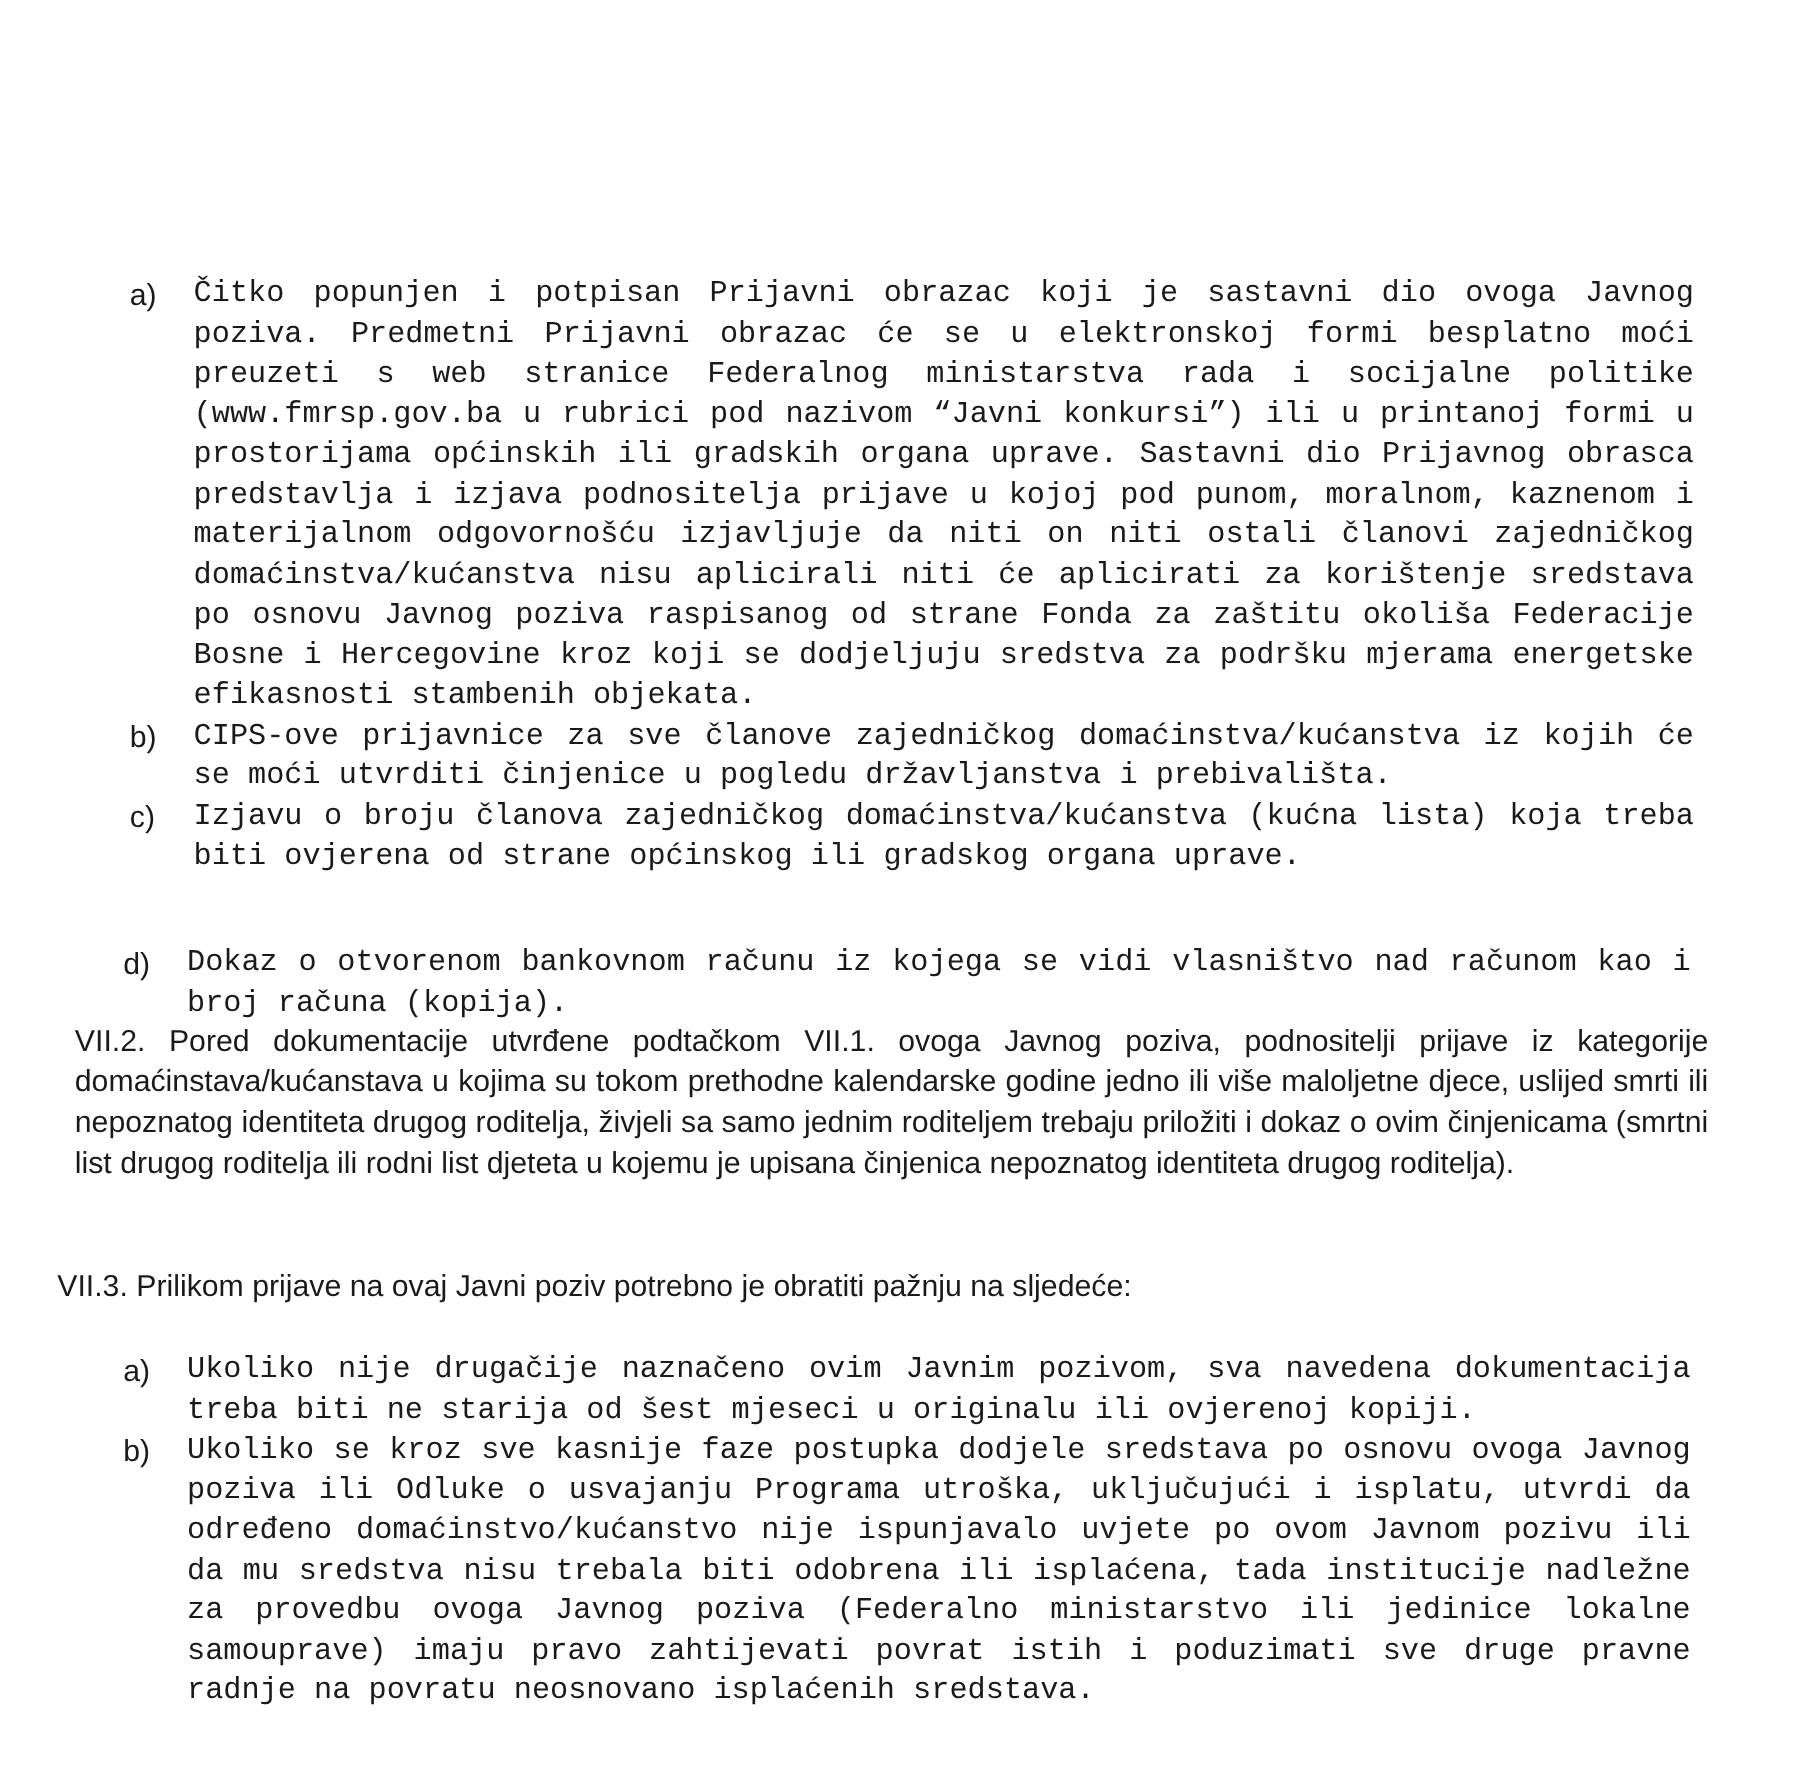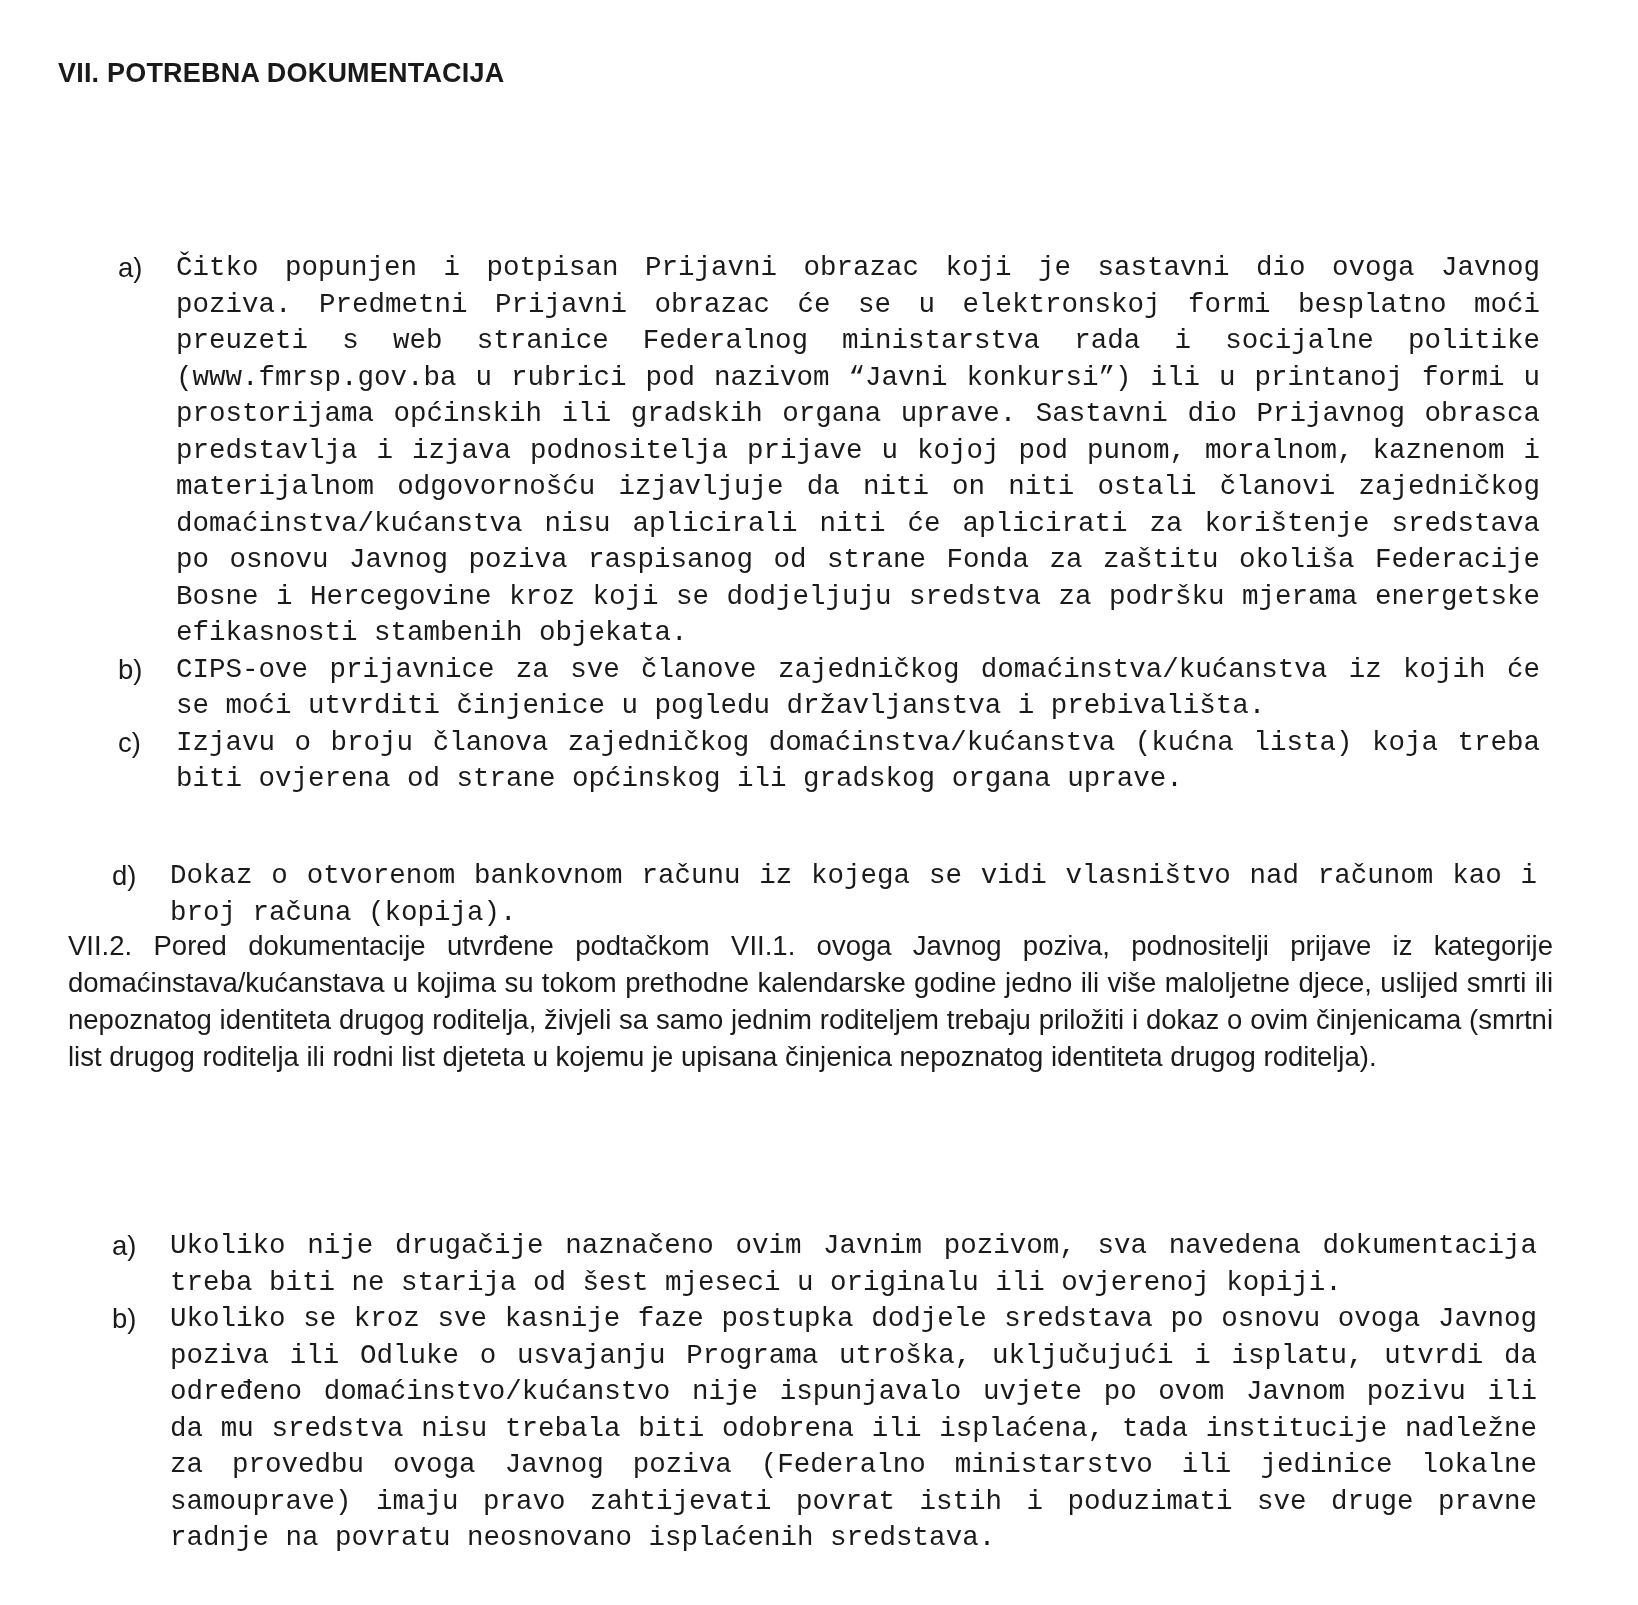--- a/index.html
+++ b/index.html
@@ -72,21 +72,20 @@
     
     #p-vii3 { left: 52px; top: 1150px; width: 1485px; }
     #list-vii3 { left: 112px; top: 1228px; width: 1425px; }
     #list-vii3 .item .body { margin-left: 58px; }
   </style>
 </head>
 <body>
 
 <div class="page">
 
-  <h1 class="heading">VII. POTREBNA DOKUMENTACIJA</h1>
 
 
   <ul class="list" id="list-vii1-abc">
     <li class="item">
       <span class="marker">a)</span>
       <span class="body">Čitko popunjen i potpisan Prijavni obrazac koji je sastavni dio ovoga Javnog poziva. Predmetni Prijavni obrazac će se u elektronskoj formi besplatno moći preuzeti s web stranice Federalnog ministarstva rada i socijalne politike (www.fmrsp.gov.ba u rubrici pod nazivom “Javni konkursi”) ili u printanoj formi u prostorijama općinskih ili gradskih organa uprave. Sastavni dio Prijavnog obrasca predstavlja i izjava podnositelja prijave u kojoj pod punom, moralnom, kaznenom i materijalnom odgovornošću izjavljuje da niti on niti ostali članovi zajedničkog domaćinstva/kućanstva nisu aplicirali niti će aplicirati za korištenje sredstava po osnovu Javnog poziva raspisanog od strane Fonda za zaštitu okoliša Federacije Bosne i Hercegovine kroz koji se dodjeljuju sredstva za podršku mjerama energetske efikasnosti stambenih objekata.</span>
     </li>
     <li class="item">
       <span class="marker">b)</span>
       <span class="body">CIPS-ove prijavnice za sve članove zajedničkog domaćinstva/kućanstva iz kojih će se moći utvrditi činjenice u pogledu državljanstva i prebivališta.</span>
@@ -99,20 +98,21 @@
 
   <ul class="list" id="list-vii1-d">
     <li class="item">
       <span class="marker">d)</span>
       <span class="body">Dokaz o otvorenom bankovnom računu iz kojega se vidi vlasništvo nad računom kao i broj računa (kopija).</span>
     </li>
   </ul>
 
   <p class="para" id="p-vii2">VII.2. Pored dokumentacije utvrđene podtačkom VII.1. ovoga Javnog poziva, podnositelji prijave iz kategorije domaćinstava/kućanstava u kojima su tokom prethodne kalendarske godine jedno ili više maloljetne djece, uslijed smrti ili nepoznatog identiteta drugog roditelja, živjeli sa samo jednim roditeljem trebaju priložiti i dokaz o ovim činjenicama (smrtni list drugog roditelja ili rodni list djeteta u kojemu je upisana činjenica nepoznatog identiteta drugog roditelja).</p>
 
+  <p class="para" id="p-vii3">VII.3. Prilikom prijave na ovaj Javni poziv potrebno je obratiti pažnju na sljedeće:</p>
 
   <ul class="list" id="list-vii3">
     <li class="item">
       <span class="marker">a)</span>
       <span class="body">Ukoliko nije drugačije naznačeno ovim Javnim pozivom, sva navedena dokumentacija treba biti ne starija od šest mjeseci u originalu ili ovjerenoj kopiji.</span>
     </li>
     <li class="item">
       <span class="marker">b)</span>
       <span class="body">Ukoliko se kroz sve kasnije faze postupka dodjele sredstava po osnovu ovoga Javnog poziva ili Odluke o usvajanju Programa utroška, uključujući i isplatu, utvrdi da određeno domaćinstvo/kućanstvo nije ispunjavalo uvjete po ovom Javnom pozivu ili da mu sredstva nisu trebala biti odobrena ili isplaćena, tada institucije nadležne za provedbu ovoga Javnog poziva (Federalno ministarstvo ili jedinice lokalne samouprave) imaju pravo zahtijevati povrat istih i poduzimati sve druge pravne radnje na povratu neosnovano isplaćenih sredstava.</span>
     </li>

